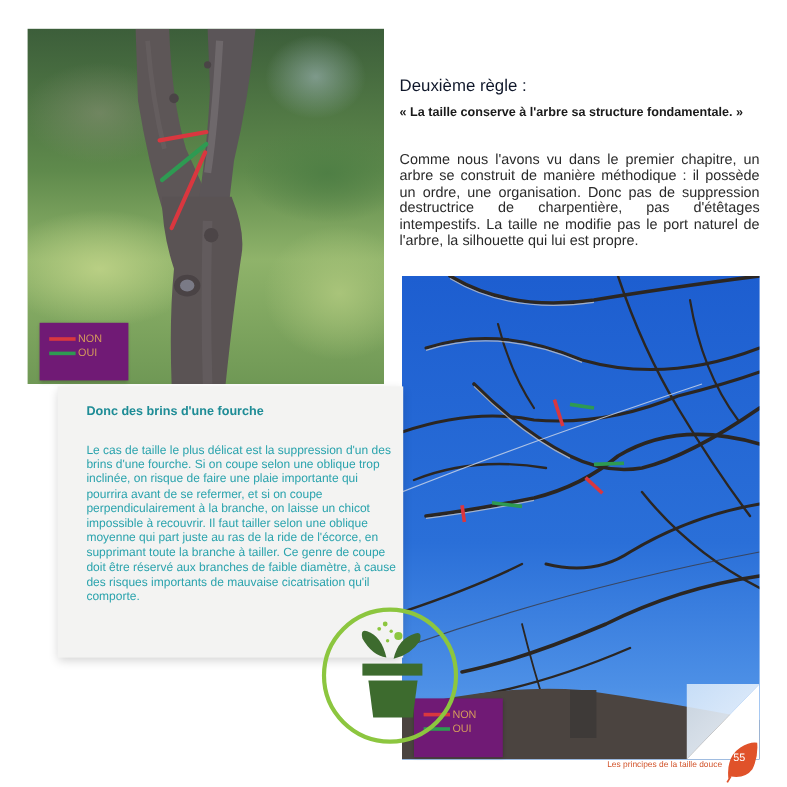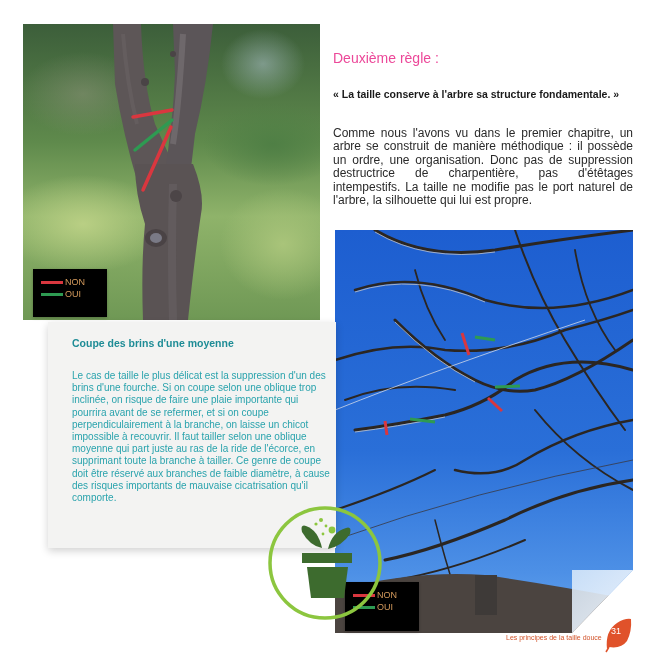--- a/index.html
+++ b/index.html
@@ -18,27 +18,27 @@
       linear-gradient(180deg, #3c5e3a 0%, #5f8a4c 40%, #8fb36a 65%, #6f9855 100%);
   }
   #photo-left svg { position:absolute; left:0; top:0; }
 
   
   #photo-right { left:335px; top:230px; width:298px; height:403px; overflow:hidden;
     background: linear-gradient(180deg, #1d5ed0 0%, #2a6fd8 55%, #4d90e6 85%, #6aa6ee 100%); }
   #photo-right svg { position:absolute; left:0; top:0; }
 
   
-  .legend { background:#000000; box-shadow:0 1px 3px rgba(0,0,0,.25); padding:4px; }
+  .legend { background:#701a75; box-shadow:0 1px 3px rgba(0,0,0,.25); padding:4px; }
   .legend-row { position:absolute; display:flex; align-items:center; }
   .legend-line { width:22px; height:3px; margin-right:2px; }
   .legend-text { font-size:9px; color:#d49a5c; line-height:10px; }
 
   
-  #rule-heading { left:333px; top:50px; font-size:14px; color:#ec4899; letter-spacing:0; font-weight:normal; }
+  #rule-heading { left:333px; top:63px; font-size:14px; color:#0f172a; letter-spacing:0; font-weight:normal; }
   #rule-quote { left:333px; top:88px; width:300px; font-size:10.5px; line-height:13px; color:#1a1a1a; font-weight:bold; }
   #rule-body { left:333px; top:127px; width:300px; font-size:12px; line-height:13.4px; color:#2a2a2a; text-align:justify; }
 
   
   #caption-box { left:48px; top:322px; width:288px; height:226px; background:#f3f3f2;
     box-shadow: 0 3px 8px rgba(0,0,0,.18); }
   #caption-title { left:72px; top:337px; font-size:10.5px; color:#1e8c96; font-weight:bold; }
   #caption-text { left:72px; top:350px; width:262px; font-size:10px; line-height:12.2px; color:#2aa3ad;margin-top:20px; }
 
   
@@ -140,21 +140,21 @@
     <span class="legend-line" style="background:#d9373f;"></span>
     <span class="legend-text">NON</span>
   </div>
   <div class="legend-row" style="left:8px; top:20px;">
     <span class="legend-line" style="background:#2e9a52;"></span>
     <span class="legend-text">OUI</span>
   </div>
 </div>
 
 <div id="caption-box" class="abs"></div>
-<div id="caption-title" class="abs">Coupe des brins d'une moyenne</div>
+<div id="caption-title" class="abs">Donc des brins d'une fourche</div>
 <div id="caption-text" class="abs">Le cas de taille le plus délicat est la suppression d'un des brins d'une fourche. Si on coupe selon une oblique trop inclinée, on risque de faire une plaie importante qui pourrira avant de se refermer, et si on coupe perpendiculairement à la branche, on laisse un chicot impossible à recouvrir. Il faut tailler selon une oblique moyenne qui part juste au ras de la ride de l'écorce, en supprimant toute la branche à tailler. Ce genre de coupe doit être réservé aux branches de faible diamètre, à cause des risques importants de mauvaise cicatrisation qu'il comporte.</div>
 
 <div id="plant-badge" class="abs">
   <svg width="120" height="120" viewBox="0 0 120 120">
     <circle cx="59" cy="59" r="55" fill="none" stroke="#8cc63f" stroke-width="3.5"></circle>
 
     <path d="M36 28 Q34 20 40 22 Q52 26 56 44 Q44 42 36 28 Z" fill="#3d6b2e"></path>
     <path d="M84 30 Q86 22 80 24 Q66 28 62 45 Q76 42 84 30 Z" fill="#3d6b2e"></path>
 
     <circle cx="50" cy="20" r="1.6" fill="#8cc63f"></circle>
@@ -168,14 +168,14 @@
     <path d="M41 63 L82 63 L78 94 L45 94 Z" fill="#3d6b2e"></path>
   </svg>
 </div>
 
 <div id="footer-text" class="abs">Les principes de la taille douce</div>
 <div id="page-leaf" class="abs">
   <svg width="30" height="36" viewBox="0 0 30 36">
     <path d="M4 32 Q2 14 14 6 Q22 1 28 2 Q29 14 24 24 Q18 32 6 30 Z" fill="#e0522a"></path>
     <path d="M6 30 L3 35" stroke="#e0522a" stroke-width="1.5"></path>
   </svg>
-  <span class="abs" style="left:8px; top:9px; font-size:9px; color:#ffffff;">31</span>
+  <span class="abs" style="left:8px; top:9px; font-size:9px; color:#ffffff;">55</span>
 </div>
 
 </body></html>

